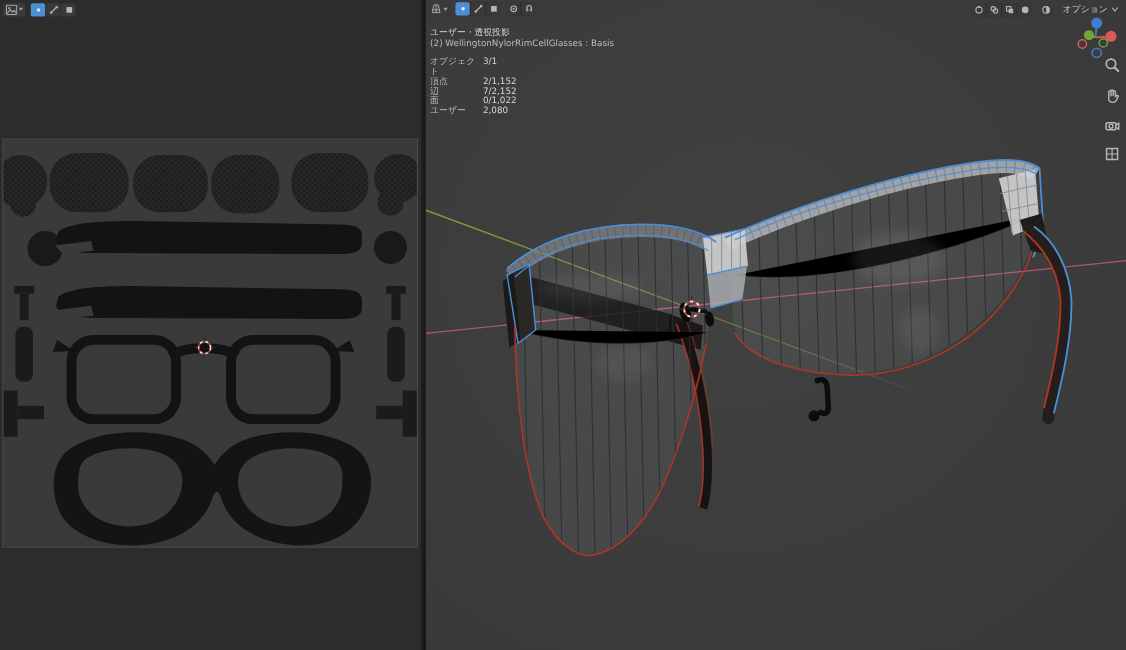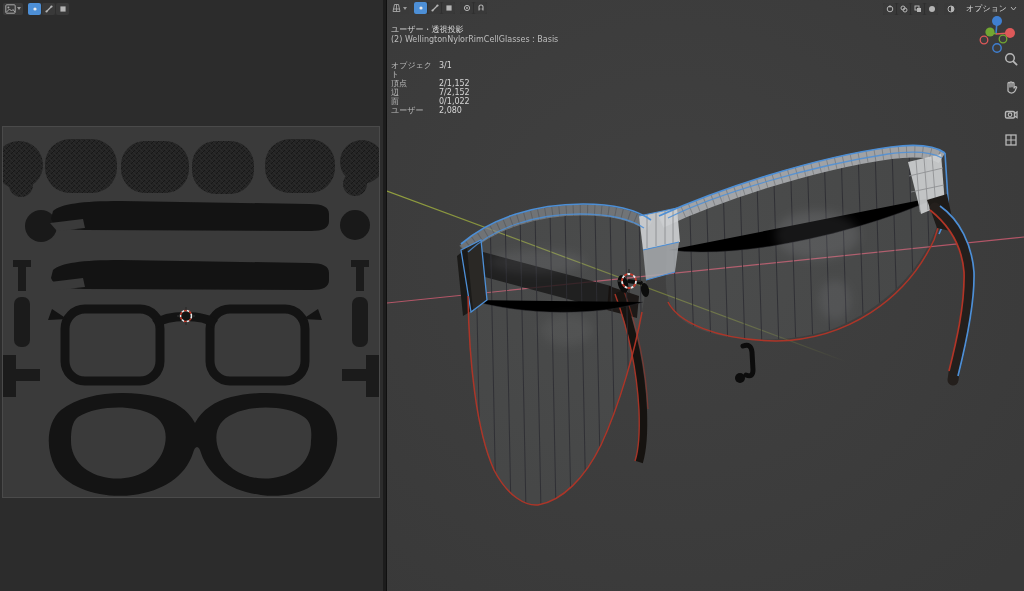--- a/index.html
+++ b/index.html
@@ -17,21 +17,21 @@
   
   #divider{position:absolute;left:383px;top:0;width:3px;height:591px;background:#1c1c1c;border-right:1px solid #101010;}
   
   #viewport{position:absolute;left:387px;top:0;width:637px;height:512px;background:#3d3d3d;}
   #vp-canvas{position:absolute;left:0;top:0;}
   #vp-header-left{position:absolute;left:2px;top:2px;display:flex;align-items:center;gap:5px;z-index:5;}
   #vp-header-right{position:absolute;right:4px;top:2px;display:flex;align-items:center;gap:6px;z-index:5;}
   #vp-overlay-text{position:absolute;left:4px;top:25px;z-index:4;color:#c9c9c9;font-size:8px;line-height:9px;}
   #view-label{color:#d8d8d8;}
   #object-label{color:#bdbdbd;margin-top:1px;}
-  #stats{margin-top:17px;}
+  #stats{margin-top:7px;}
   .stat-row{display:flex;}
   .stat-label{width:48px;color:#bdbdbd;}
   .stat-value{color:#d6d6d6;}
   #options-btn{display:flex;align-items:center;gap:3px;color:#d2d2d2;font-size:8px;padding:1px 3px;border-radius:2px;}
   #nav-gizmo{position:absolute;right:6px;top:12px;z-index:5;}
   .side-icon{position:absolute;right:5px;width:17px;height:17px;z-index:5;display:flex;align-items:center;justify-content:center;}
   svg{display:block;}
 </style>
 </head>
 <body>

